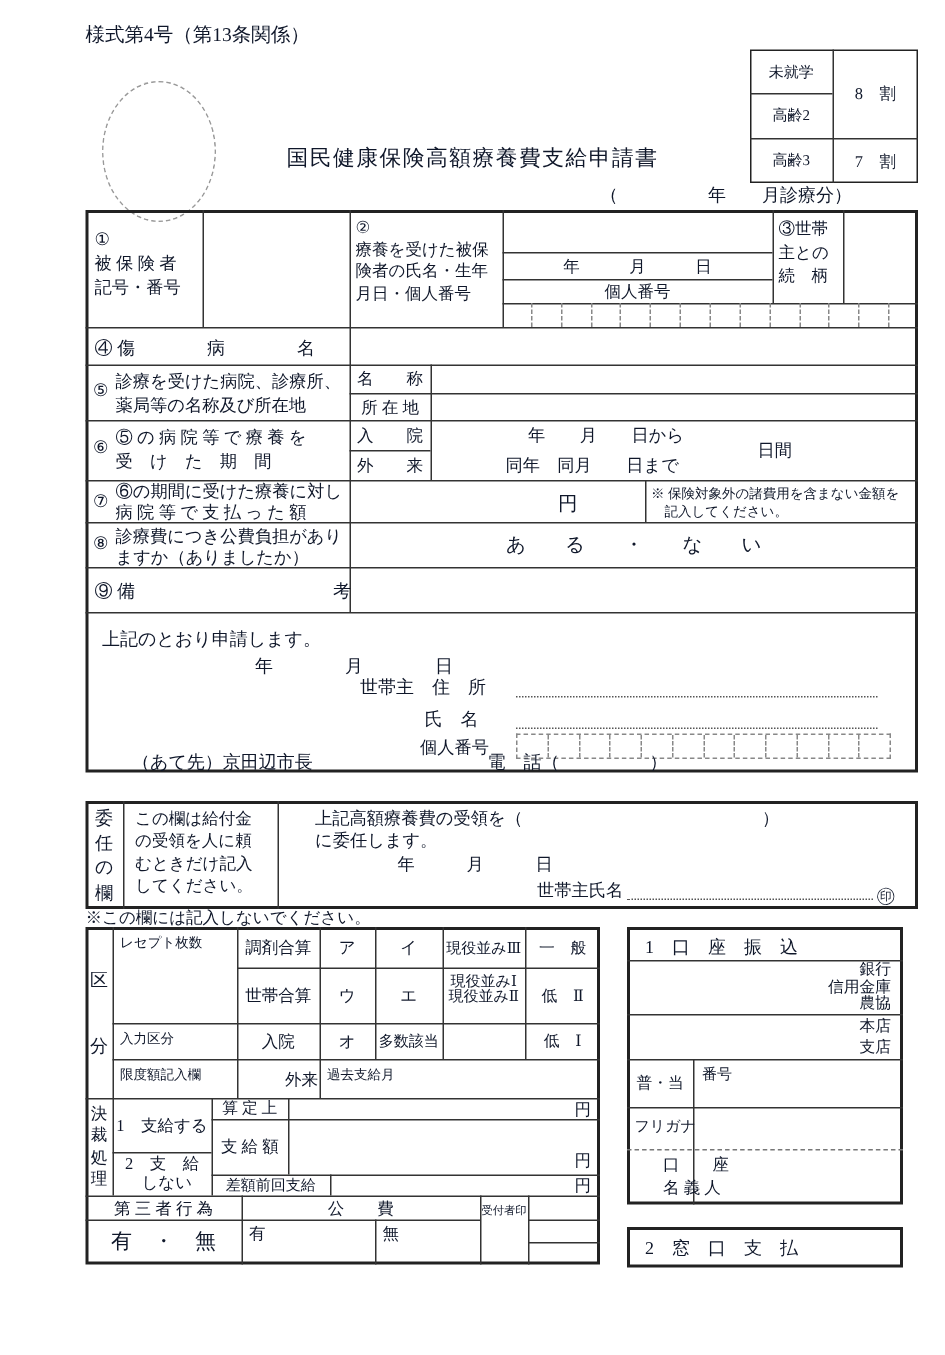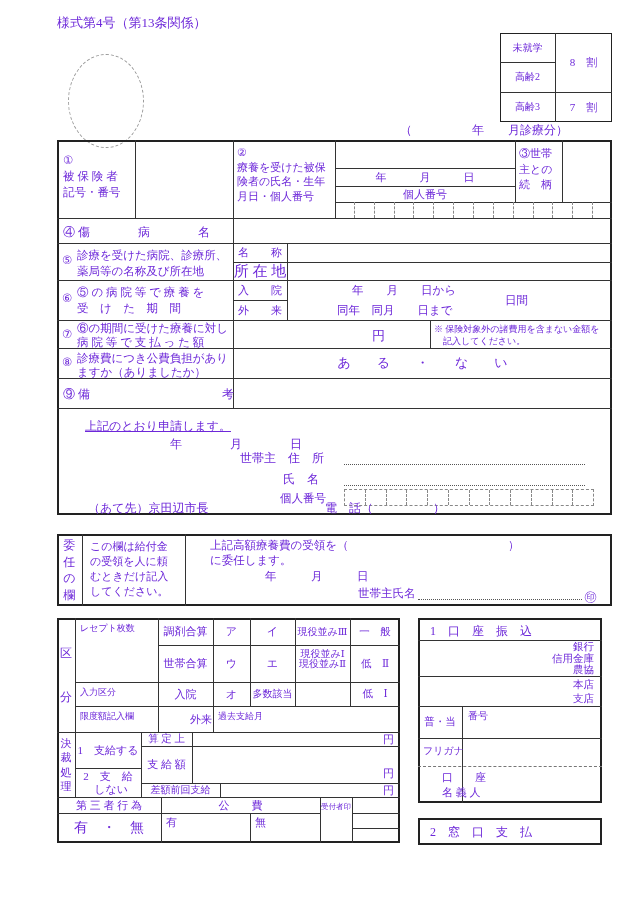--- a/index.html
+++ b/index.html
@@ -1,17 +1,17 @@
 <!DOCTYPE html>
 <html><head>
 <meta charset="utf-8">
 <style>
   html,body{margin:0;padding:0;background:#fff;}
   #page{position:relative;width:630px;height:903px;background:#fff;overflow:hidden;
-        font-family:"Liberation Serif","DejaVu Serif",serif;color:#6d28d9;}
+        font-family:"Liberation Serif","DejaVu Serif",serif;color:#0f172a;}
   .a{position:absolute;box-sizing:border-box;}
   .c{display:flex;align-items:center;justify-content:center;}
   .pre{white-space:pre-line;}
   .hl{background:#333;height:1px;}
   .vl{background:#333;width:1px;}
   .box{border:2px solid #222;}
   .box1{border:1.5px solid #222;}
   .dotline{border-bottom:1.2px dotted #555;height:0;}
   .dashrow{display:flex;}
   .rcell{flex:1;border-left:1px dashed #888;}
@@ -19,20 +19,21 @@
   .right{display:flex;align-items:center;justify-content:flex-end;text-align:right;}
   .seal-circle{border:1px dashed #999;border-radius:50%;}
 </style>
 </head>
 <body>
 
 <div id="page">
 
   <div class="a" style="left:57px;top:14px;font-size:13px;">様式第4号（第13条関係）</div>
   <div class="a seal-circle" style="left:68px;top:54px;width:76px;height:94px;"></div>
+  <div class="a" style="left:150px;top:96px;width:330px;text-align:center;font-size:14.5px;letter-spacing:1px;">国民健康保険高額療養費支給申請書</div>
   <div class="a" style="left:400px;top:122px;width:212px;text-align:left;font-size:12px;">（　　　　　年　　月診療分）</div>
 
   <div>
     <div class="a box1" style="left:500px;top:33px;width:112px;height:89px;"></div>
     <div class="a hl" style="left:500px;top:62px;width:55px;"></div>
     <div class="a hl" style="left:500px;top:92px;width:112px;"></div>
     <div class="a vl" style="left:555px;top:33px;height:89px;"></div>
     <div class="a c" style="left:500px;top:33px;width:55px;height:29px;font-size:10px;">未就学</div>
     <div class="a c" style="left:500px;top:62px;width:55px;height:30px;font-size:10px;">高齢2</div>
     <div class="a c" style="left:500px;top:92px;width:55px;height:30px;font-size:10px;">高齢3</div>
@@ -92,21 +93,21 @@
         <div class="rcell"></div>
         <div class="rcell"></div>
       </div>
 
     <div class="a" style="left:63px;top:224px;font-size:12px;">④ 傷　　　　病　　　　名</div>
 
     <div class="a" style="left:62px;top:253px;font-size:11.5px;">⑤</div>
     <div class="a pre" style="left:77px;top:247px;font-size:11.5px;line-height:16px;">診療を受けた病院、診療所、
 薬局等の名称及び所在地</div>
     <div class="a c" style="left:233px;top:243px;width:54px;height:19px;font-size:11px;">名　　称</div>
-    <div class="a c" style="left:233px;top:262px;width:54px;height:18px;font-size:15px;">所 在 地</div>
+    <div class="a c" style="left:233px;top:262px;width:54px;height:18px;font-size:11px;">所 在 地</div>
 
     <div class="a" style="left:62px;top:291px;font-size:11.5px;">⑥</div>
     <div class="a pre" style="left:77px;top:284px;font-size:11.5px;line-height:16px;">⑤ の 病 院 等 で 療 養 を
 受　け　た　期　間</div>
     <div class="a c" style="left:233px;top:280px;width:54px;height:20px;font-size:11px;">入　　院</div>
     <div class="a c" style="left:233px;top:300px;width:54px;height:20px;font-size:11px;">外　　来</div>
     <div class="a" style="left:352px;top:283px;font-size:11.5px;">年　　月　　日から</div>
     <div class="a" style="left:337px;top:303px;font-size:11.5px;">同年　同月　　日まで</div>
     <div class="a" style="left:505px;top:293px;font-size:11.5px;">日間</div>
 
@@ -118,21 +119,21 @@
 　記入してください。</div>
 
     <div class="a" style="left:62px;top:355px;font-size:11.5px;">⑧</div>
     <div class="a pre" style="left:77px;top:351px;font-size:11.5px;line-height:14px;">診療費につき公費負担があり
 ますか（ありましたか）</div>
     <div class="a c" style="left:233px;top:348px;width:379px;height:30px;font-size:13px;">あ　　る　　・　　な　　い</div>
 
     <div class="a" style="left:63px;top:386px;font-size:12px;">⑨ 備　　　　　　　　　　　考</div>
 
     <div>
-      <div class="a" style="left:85px;top:418px;font-size:12px;text-decoration:underline;">上記のとおり申請します。</div>
+      <div class="a" style="left:68px;top:418px;font-size:12px;">上記のとおり申請します。</div>
       <div class="a" style="left:170px;top:436px;font-size:12px;">年　　　　月　　　　日</div>
       <div class="a" style="left:240px;top:450px;font-size:12px;">世帯主　住　所</div>
       <div class="a dotline" style="left:344px;top:464px;width:241px;"></div>
       <div class="a" style="left:283px;top:471px;font-size:12px;">氏　名</div>
       <div class="a dotline" style="left:344px;top:485px;width:241px;"></div>
       <div class="a" style="left:280px;top:491px;font-size:11.5px;">個人番号</div>
       <div class="a dashrow" style="left:344px;top:489px;width:250px;height:17px;border:1px dashed #888;">
           <div class="rcell"></div>
           <div class="rcell"></div>
           <div class="rcell"></div>
@@ -165,20 +166,21 @@
 してください。</div>
     <div class="a" style="left:210px;top:538px;font-size:11.5px;">上記高額療養費の受領を（</div>
     <div class="a" style="left:508px;top:538px;font-size:11.5px;">）</div>
     <div class="a" style="left:210px;top:553px;font-size:11.5px;">に委任します。</div>
     <div class="a" style="left:265px;top:569px;font-size:11.5px;">年　　　月　　　日</div>
     <div class="a" style="left:358px;top:586px;font-size:11.5px;">世帯主氏名</div>
     <div class="a dotline" style="left:418px;top:599px;width:164px;"></div>
     <div class="a" style="left:584px;top:588px;font-size:13px;">㊞</div>
   </div>
 
+  <div class="a" style="left:57px;top:604px;font-size:11px;">※この欄には記入しないでください。</div>
 
   <div>
     <div class="a box" style="left:57px;top:618px;width:343px;height:225px;"></div>
 
     <div class="a hl" style="left:158px;top:645px;width:242px;"></div>
     <div class="a hl" style="left:75px;top:682px;width:325px;"></div>
     <div class="a hl" style="left:75px;top:706px;width:325px;"></div>
     <div class="a hl" style="left:57px;top:732px;width:343px;"></div>
     <div class="a hl" style="left:141px;top:746px;width:259px;"></div>
     <div class="a hl" style="left:75px;top:768px;width:66px;"></div>

